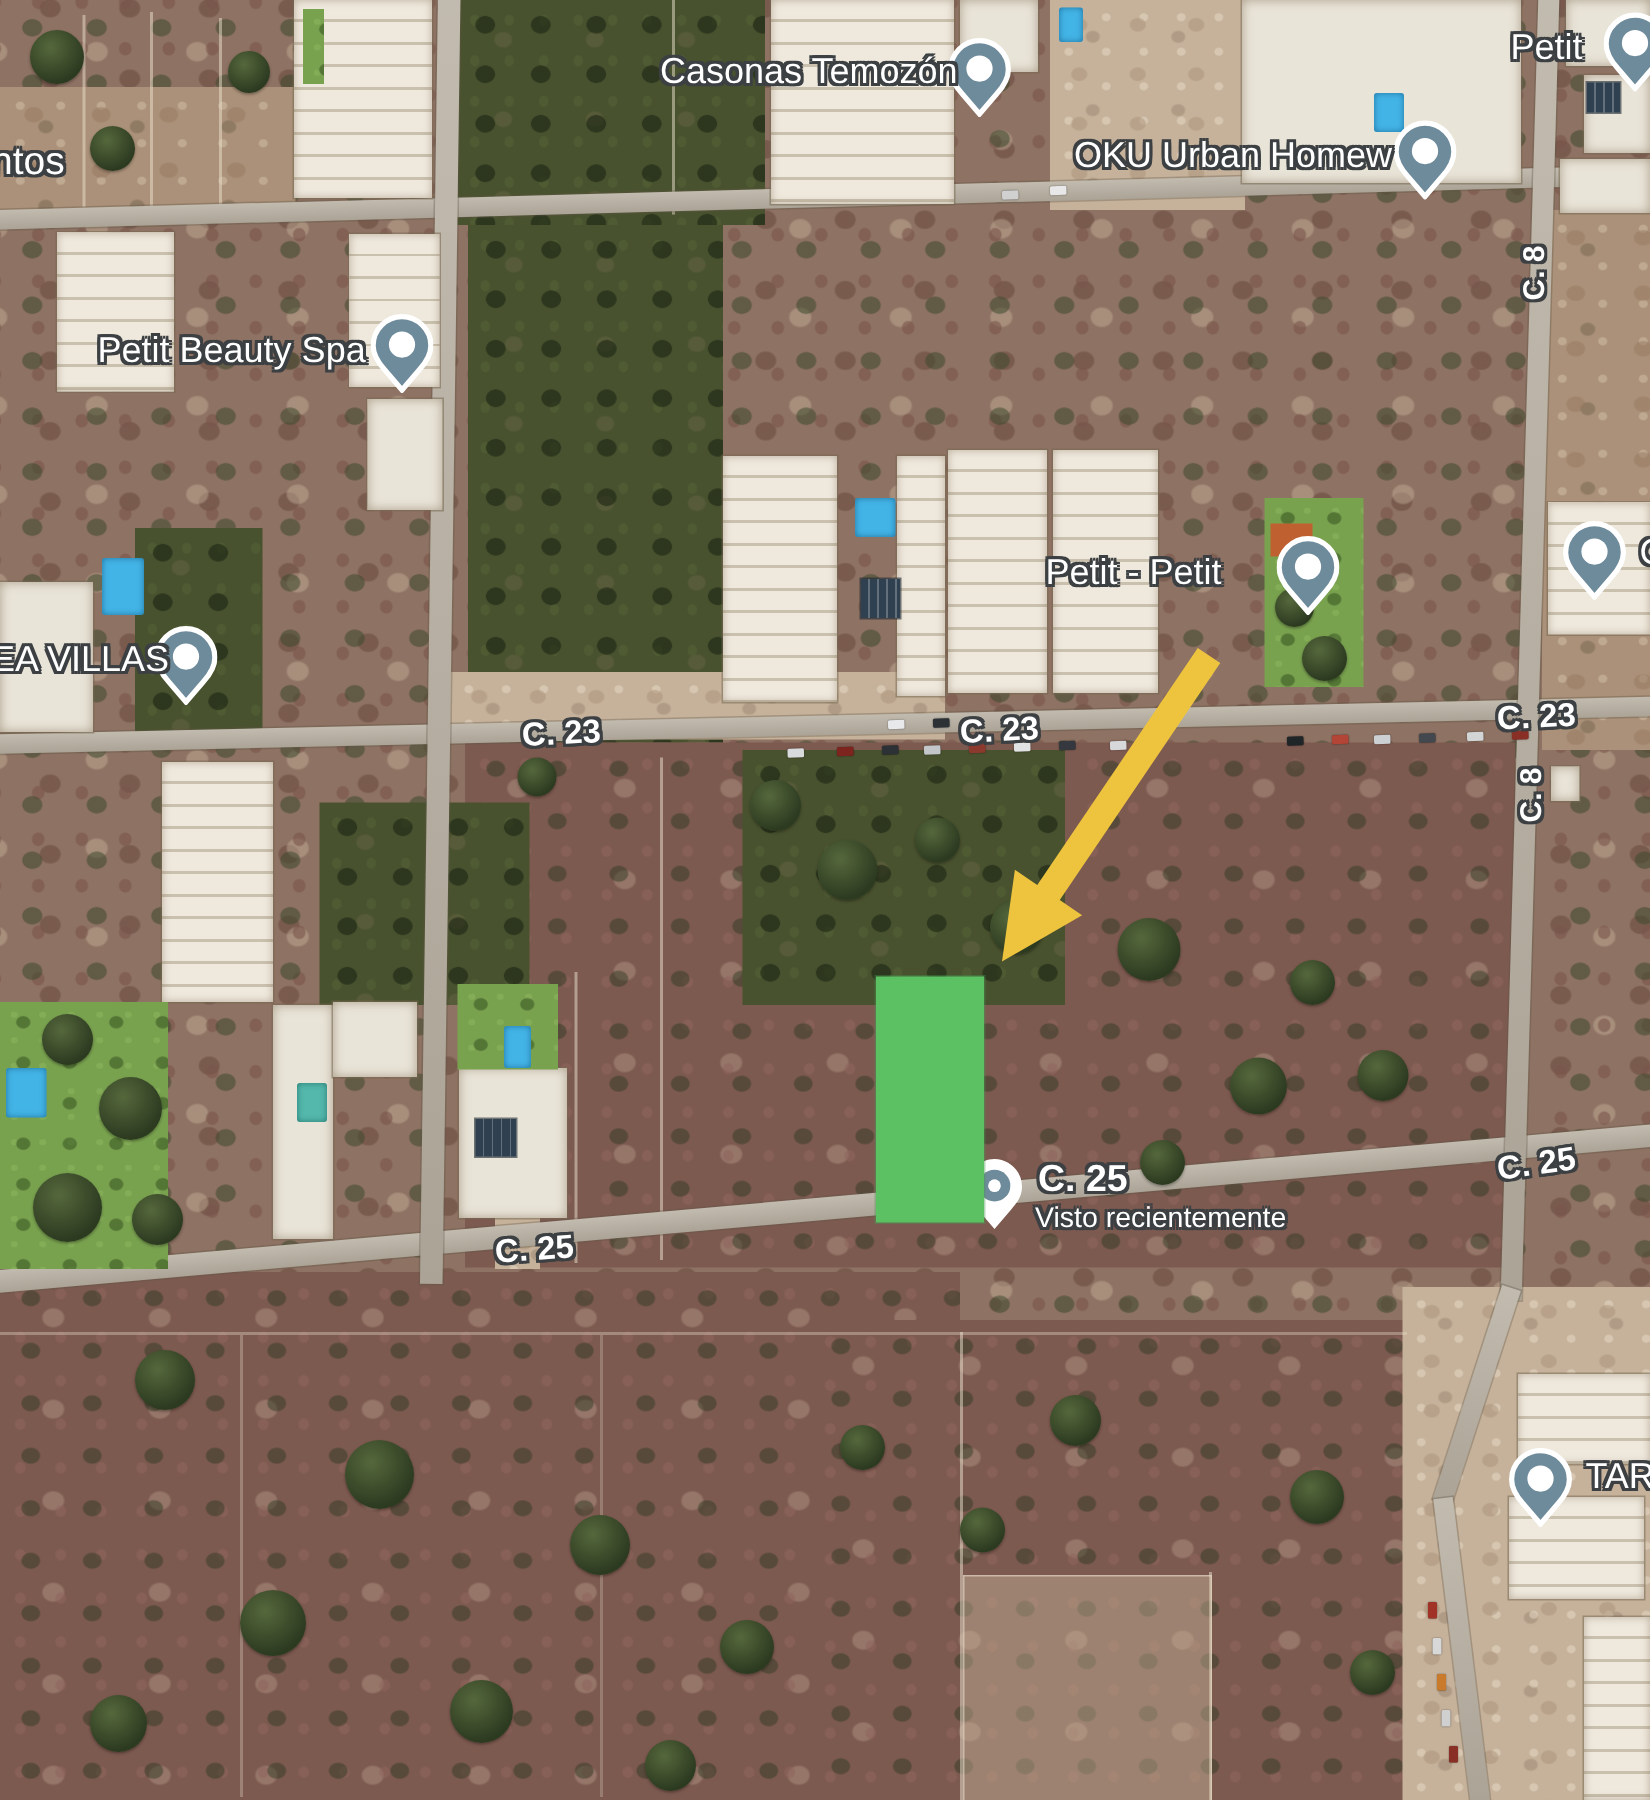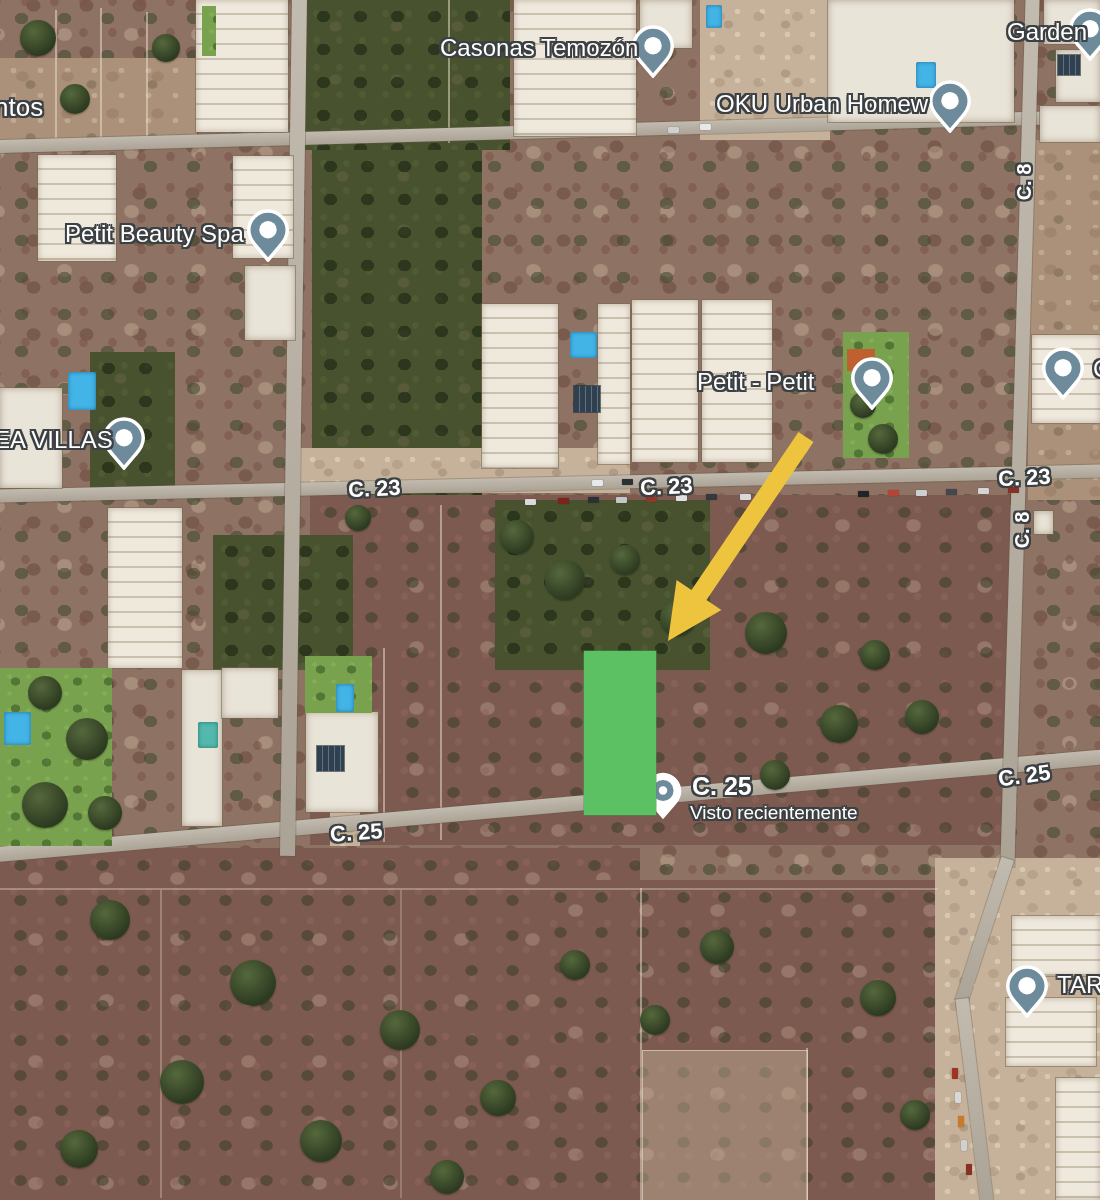--- a/index.html
+++ b/index.html
@@ -267,21 +267,21 @@
   </div>
   <div class="el pin" style="left:1006px;top:965px">
     <svg viewBox="0 0 36 45">
       <path d="M18 1.5C9 1.5 1.5 9 1.5 18c0 5.6 2.7 9.6 6.6 13.9L18 43.5l9.9-11.6c3.9-4.3 6.6-8.3 6.6-13.9C34.5 9 27 1.5 18 1.5z" fill="#6e8b9c" stroke="#fff" stroke-width="3"></path>
       <circle cx="18" cy="17.5" r="7.5" fill="#fff"></circle>
     </svg>
   </div>
 
   <div class="el halo place-label" style="left:716px;top:90px">OKU Urban Homew</div>
   <div class="el halo place-label" style="left:440px;top:34px">Casonas Temozón</div>
-  <div class="el halo place-label" style="left:1007px;top:18px">Garden</div>
+  <div class="el halo place-label" style="left:1007px;top:18px">Petit</div>
   <div class="el halo place-label" style="left:65px;top:220px">Petit Beauty Spa</div>
   <div class="el halo place-label" style="left:-6px;top:426px">EA VILLAS</div>
   <div class="el halo place-label" style="left:697px;top:368px">Petit - Petit</div>
   <div class="el halo place-label" style="left:1093px;top:355px">C</div>
   <div class="el halo place-label" style="left:1057px;top:971px">TARE</div>
   <div class="el halo place-label" style="left:-6px;top:92px;font-size:26px">ntos</div>
 
   <div class="el halo street-label-big" style="left:692px;top:772px">C. 25</div>
   <div class="el halo note-label" style="left:690px;top:802px">Visto recientemente</div>
 

